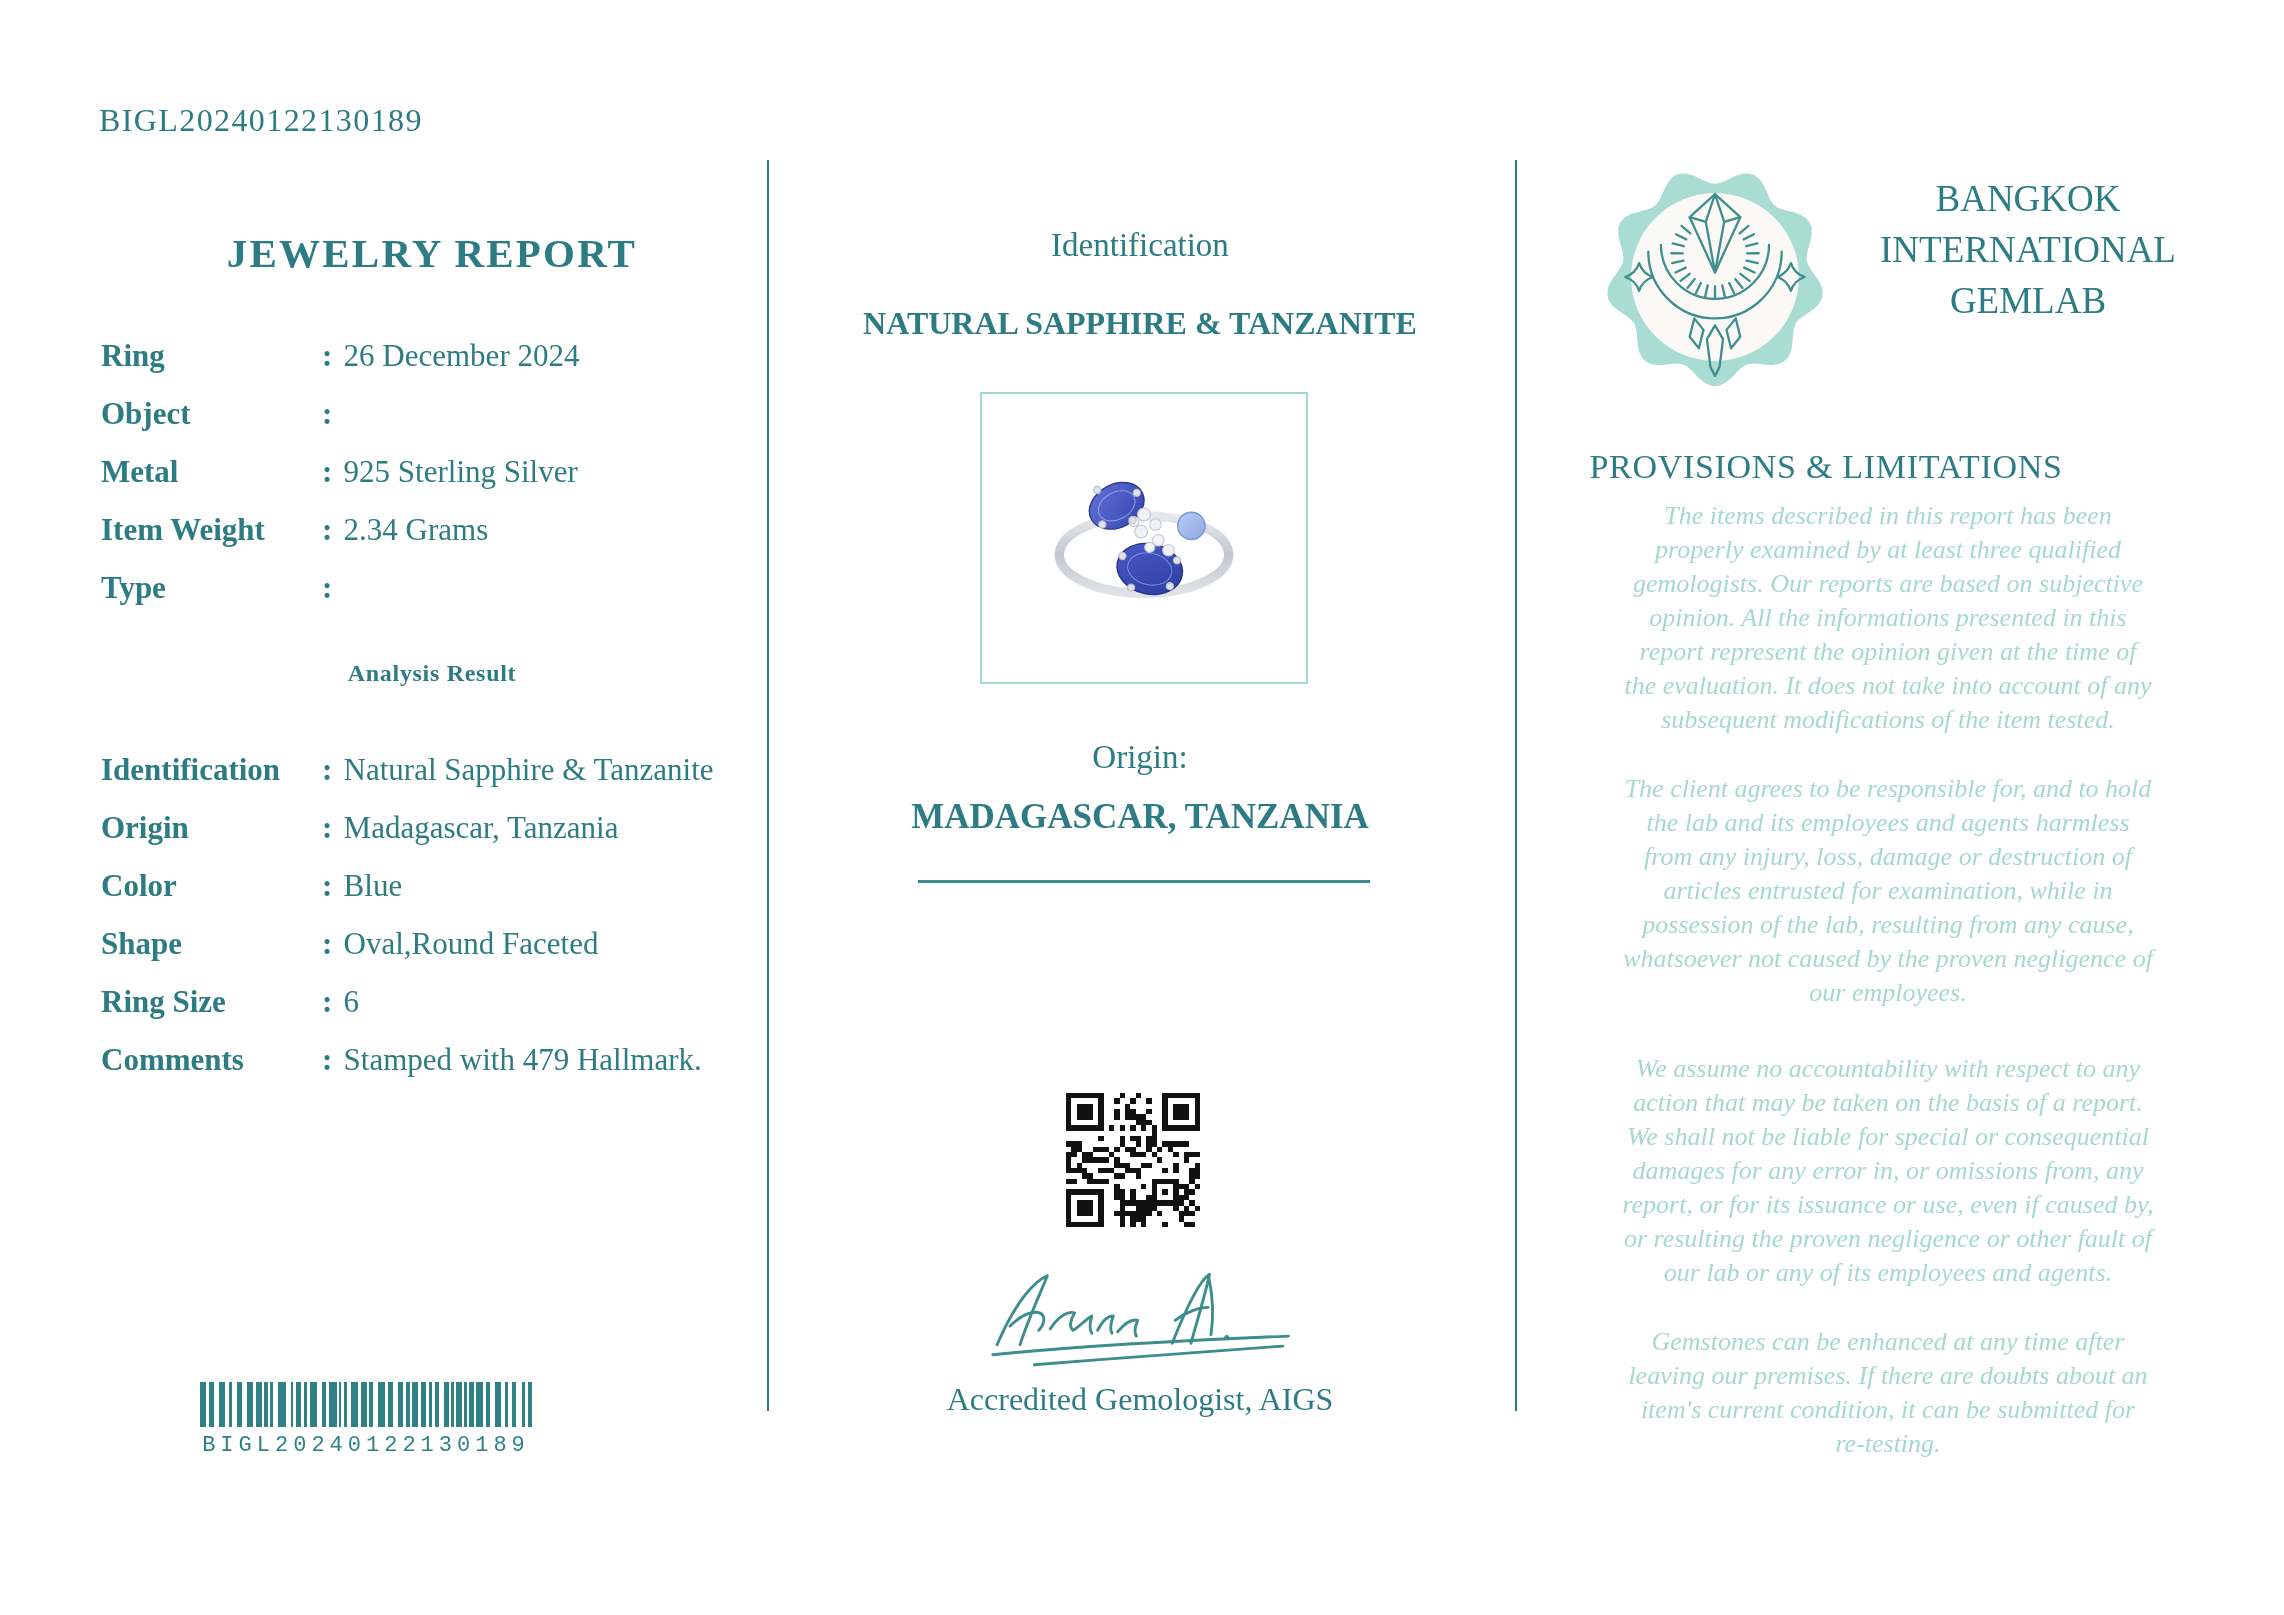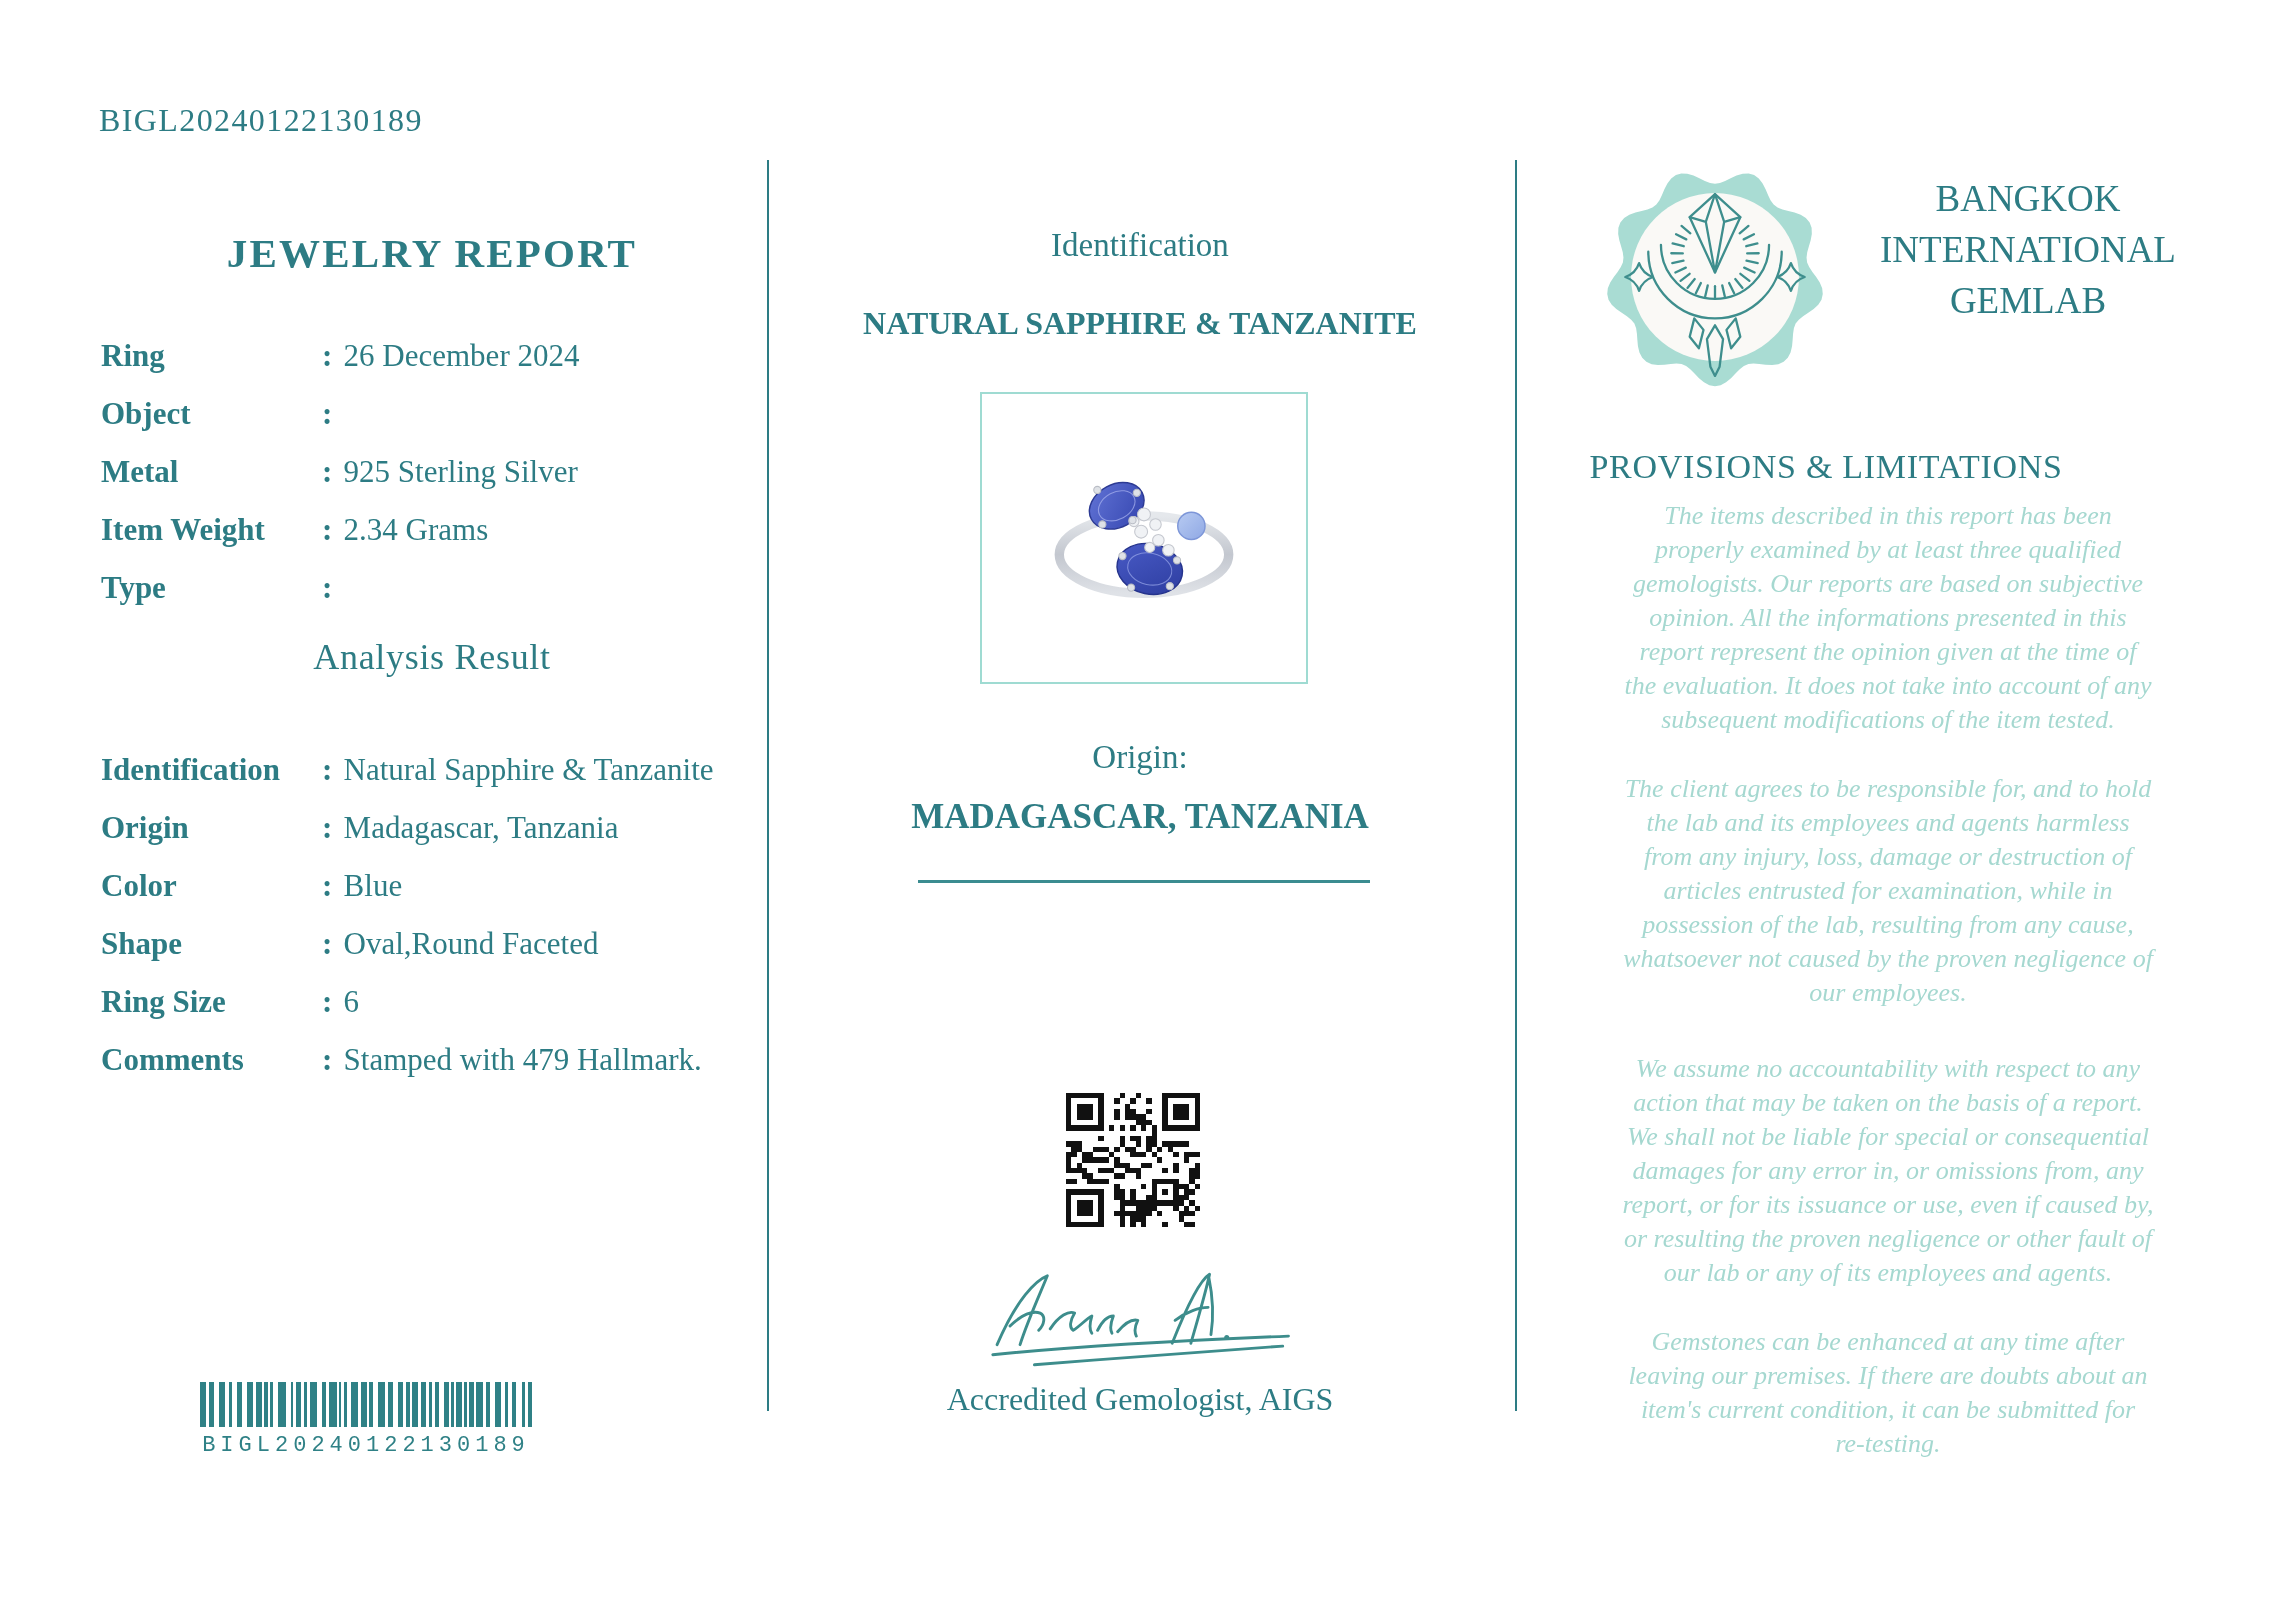--- a/index.html
+++ b/index.html
@@ -16,21 +16,21 @@
   
   .report-number{left:99px;top:102px;font-size:32px;letter-spacing:1.4px;}
   .left-title{left:101px;top:229px;width:662px;text-align:center;font-size:41px;font-weight:bold;letter-spacing:2.2px;}
   .rows{left:101px;width:662px;}
   .rows-1{top:338px;}
   .rows-2{top:752px;}
   .row{display:flex;height:58px;font-size:31px;align-items:flex-start;}
   .row .lbl{width:221px;font-weight:bold;}
   .row .sep{width:21.6px;font-weight:bold;}
   .row .val{flex:1;}
-  .analysis-heading{left:101px;top:636px;width:662px;text-align:center;font-size:36px;font-weight:normal;letter-spacing:0.7px;}
+  .analysis-heading{left:101px;top:660px;width:662px;text-align:center;font-size:24px;font-weight:bold;letter-spacing:0.7px;}
   .barcode-wrap{left:200px;top:1382px;width:332px;}
   .barcode-text{
     margin-top:4.3px;text-align:center;font-family:"Liberation Mono", monospace;
     font-size:22px;letter-spacing:5px;color:var(--barcode);white-space:nowrap;
   }
 
   
   .divider{top:160px;width:2.2px;height:1251px;background:var(--teal);}
   .divider-1{left:767px;}
   .divider-2{left:1515px;}

